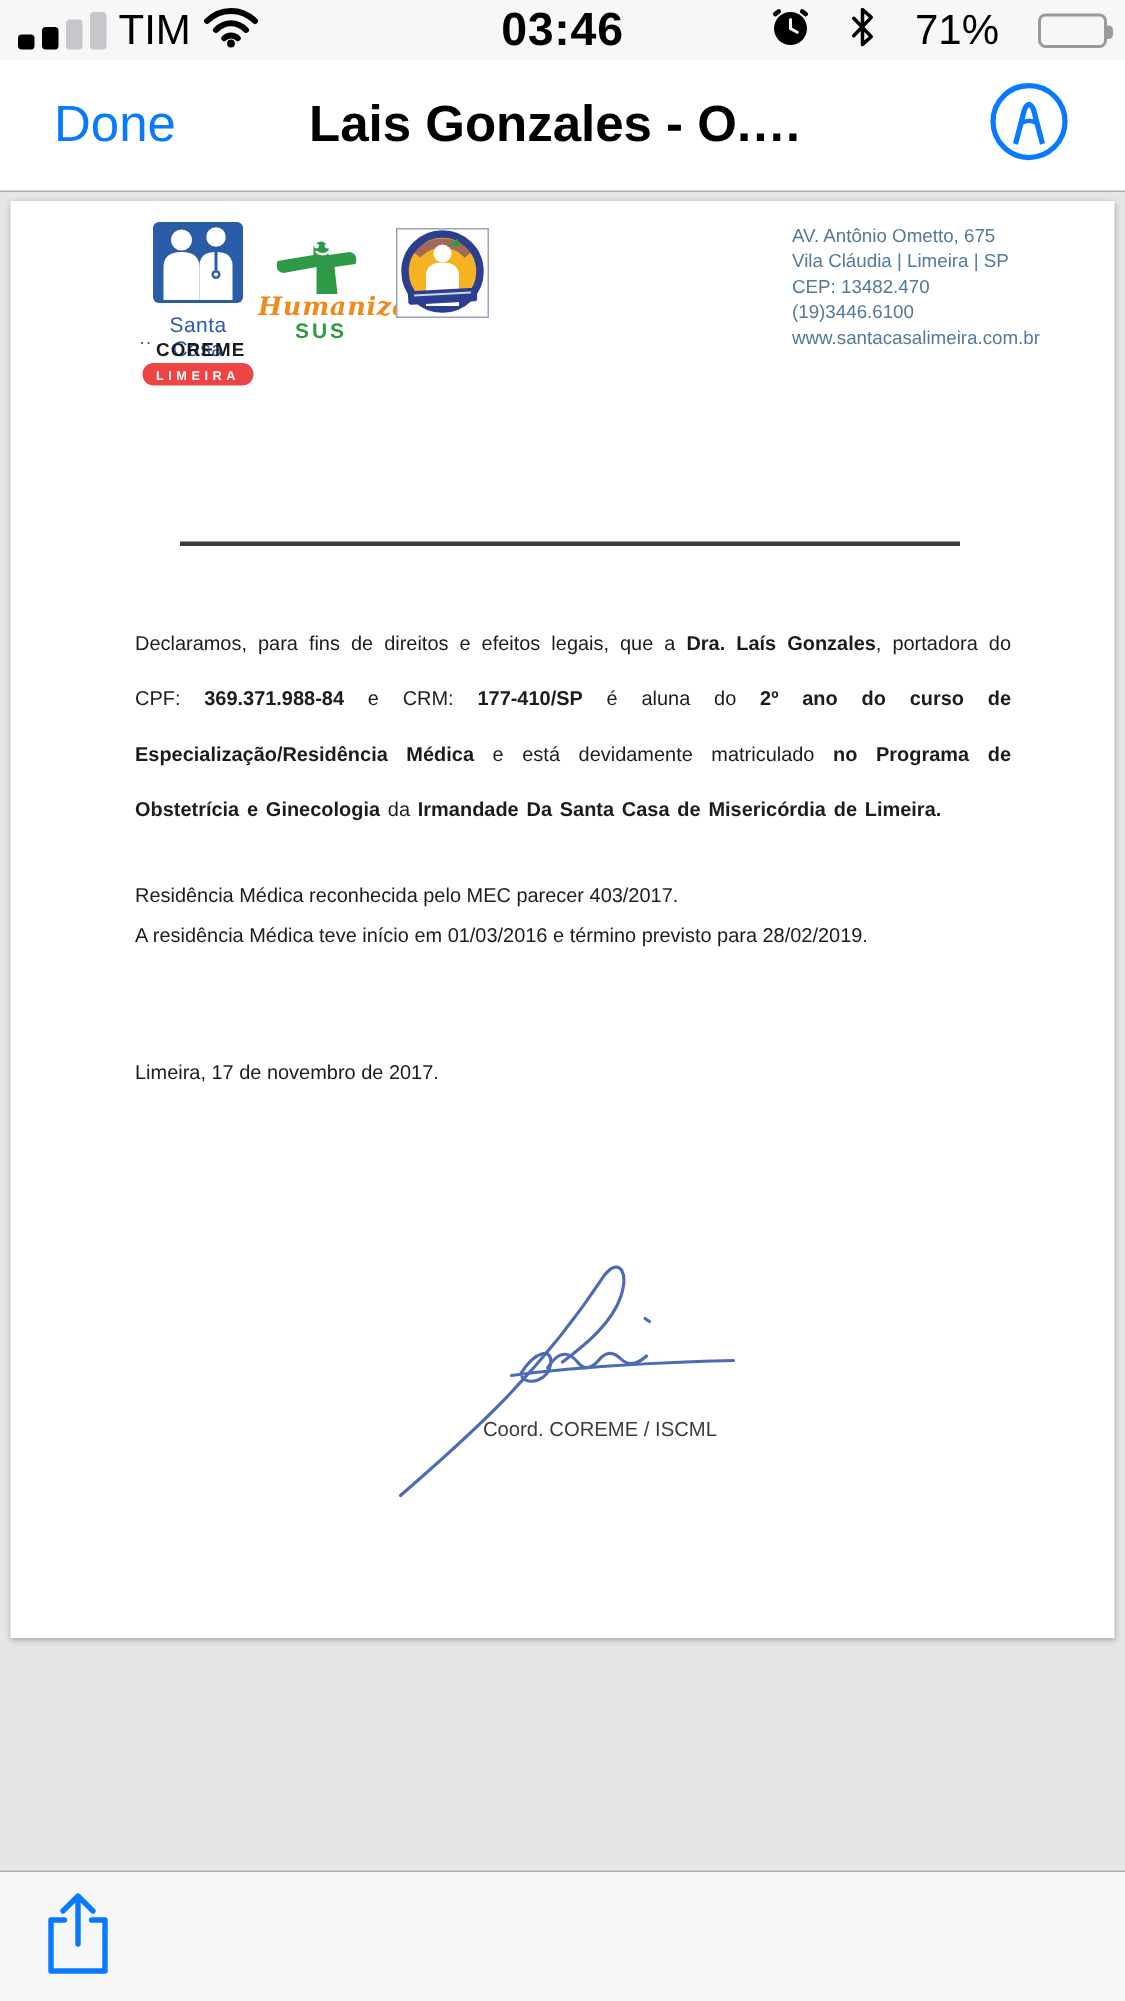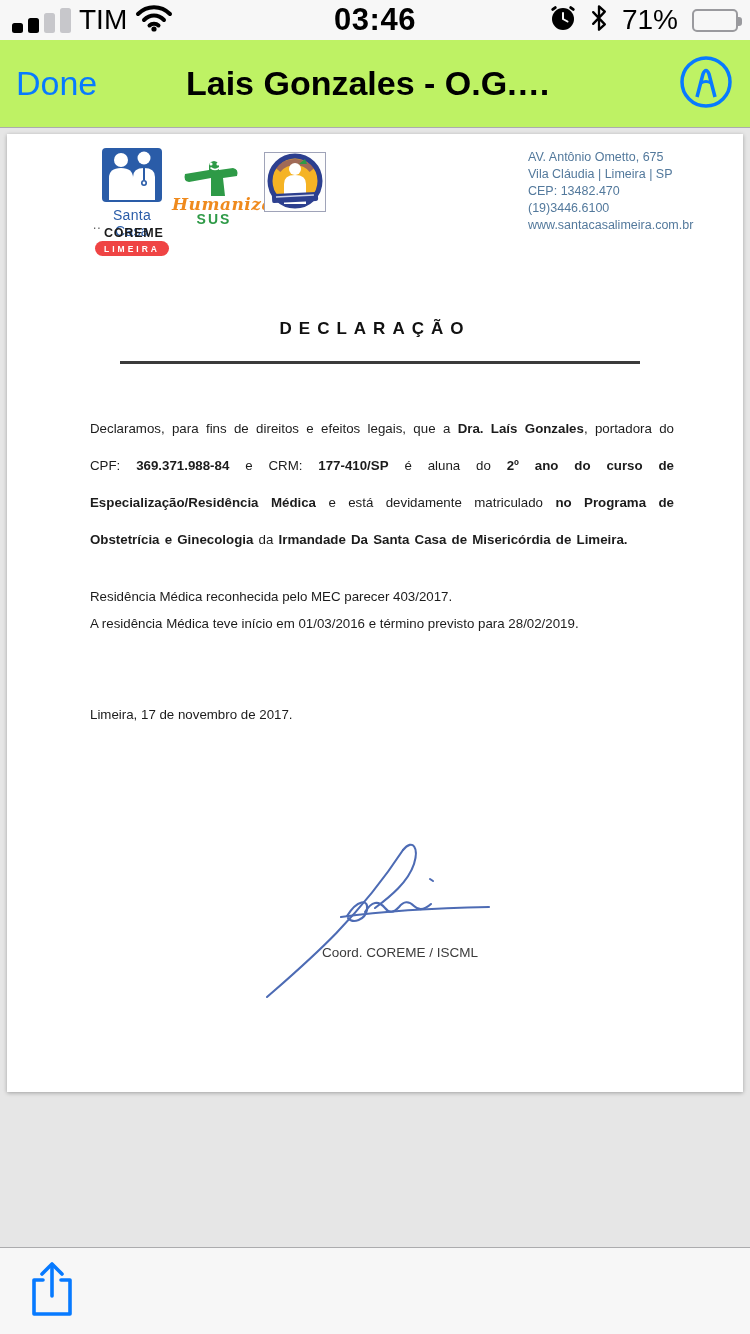--- a/index.html
+++ b/index.html
@@ -11,34 +11,34 @@
     -webkit-font-smoothing:antialiased;
   }
   
   .statusbar {
     position:absolute; top:0; left:0; right:0; height:40px;
     background:#f7f7f7; display:flex; align-items:center;
     padding:0 12px; color:#000;
   }
   .sb-left { display:flex; align-items:center; gap:8px; width:260px; }
   .sb-center { flex:1; text-align:center; font-size:31px; font-weight:600; letter-spacing:.5px; }
-  .sb-right { display:flex; align-items:center; justify-content:flex-end; gap:14px; width:260px; }
+  .sb-right { display:flex; align-items:center; justify-content:flex-end; gap:26px; width:260px; }
   .sig-bars { display:flex; align-items:flex-end; gap:5px; height:26px; padding-top:4px; }
   .sig-bars i { display:block; width:11px; border-radius:2.5px; background:#c7c7cb; }
   .sig-bars i.on { background:#000; }
   .carrier { font-size:28px; font-weight:400; }
   .batt-pct { font-size:28px; }
   .battery { position:relative; width:46px; height:23px; border:2px solid #9a9a9e; border-radius:5px; padding:2px; }
   .battery .fill { height:100%; background:#000; border-radius:2px; }
   .battery .tip { position:absolute; right:-6px; top:6px; width:4px; height:9px; background:#9a9a9e; border-radius:0 3px 3px 0; }
   
   .navbar {
     position:absolute; top:40px; left:0; right:0; height:88px;
-    background:#bef264; border-bottom:1px solid #acacae;
-    display:flex; align-items:center; padding:0 16px;
+    background:#ffffff; border-bottom:1px solid #acacae;
+    display:flex; align-items:center; padding:0 36px;
   }
   .nav-done { color:#077aff; font-size:34px; width:170px; }
   .nav-title { flex:1; text-align:center; font-size:34px; font-weight:700; color:#000;
                white-space:nowrap; overflow:hidden; text-overflow:ellipsis; }
   .nav-right { width:170px; display:flex; justify-content:flex-end; }
   
   .viewer { position:absolute; top:129px; left:0; right:0; bottom:87px; background:#e6e6e6; }
   .page {
     position:absolute; left:7px; top:5px; width:736px; height:958px;
     background:#fff; box-shadow:0 1px 4px rgba(0,0,0,.3);
@@ -178,21 +178,20 @@
       </div>
 
       <div class="address">
         <div>AV. Antônio Ometto, 675</div>
         <div>Vila Cláudia | Limeira | SP</div>
         <div>CEP: 13482.470</div>
         <div>(19)3446.6100</div>
         <div>www.santacasalimeira.com.br</div>
       </div>
 
-      <div class="doc-heading">DECLARAÇÃO</div>
       <div class="doc-rule"></div>
 
       <p class="doc-par"><span>Declaramos, para fins de direitos e efeitos legais, que a </span><b>Dra. Laís Gonzales</b><span>, portadora do CPF: </span><b>369.371.988-84</b><span> e CRM: </span><b>177-410/SP</b><span> é aluna do </span><b>2º ano do curso de Especialização/Residência Médica</b><span> e está devidamente matriculado </span><b>no Programa de Obstetrícia e Ginecologia</b><span> da </span><b>Irmandade Da Santa Casa de Misericórdia de Limeira.</b></p>
 
       <div class="doc-line mec1">Residência Médica reconhecida pelo MEC parecer 403/2017.</div>
       <div class="doc-line mec2">A residência Médica teve início em 01/03/2016 e término previsto para 28/02/2019.</div>
       <div class="doc-line dateline">Limeira, 17 de novembro de 2017.</div>
 
       <div class="sig-strokes">
         <svg width="260" height="170" viewBox="0 0 260 170">

